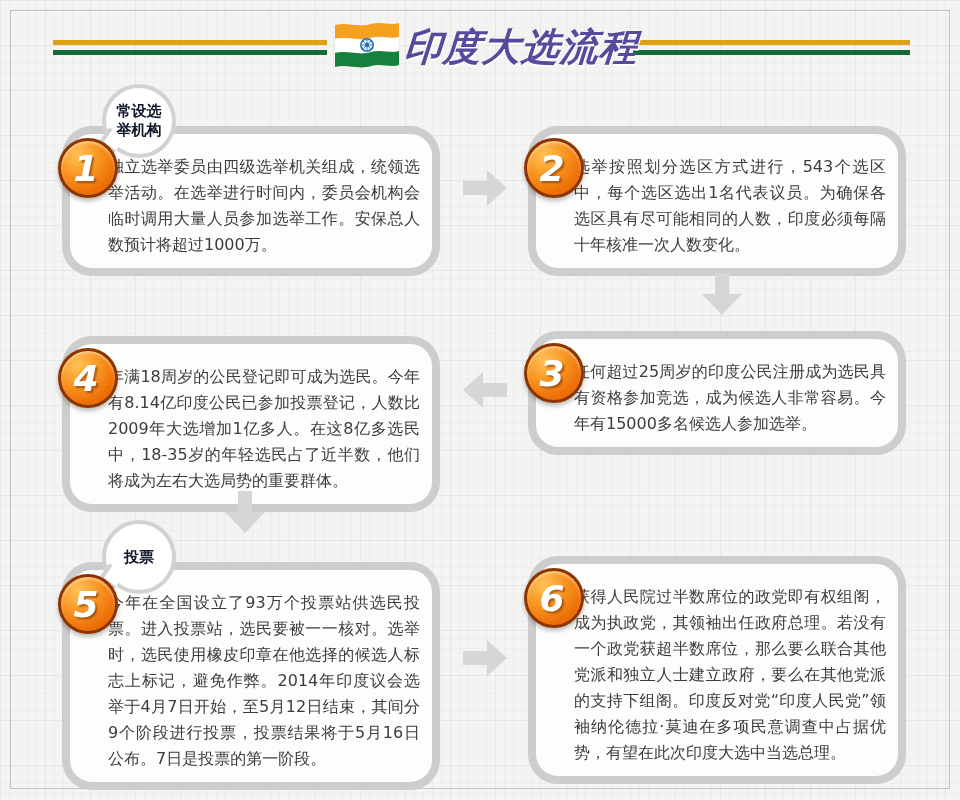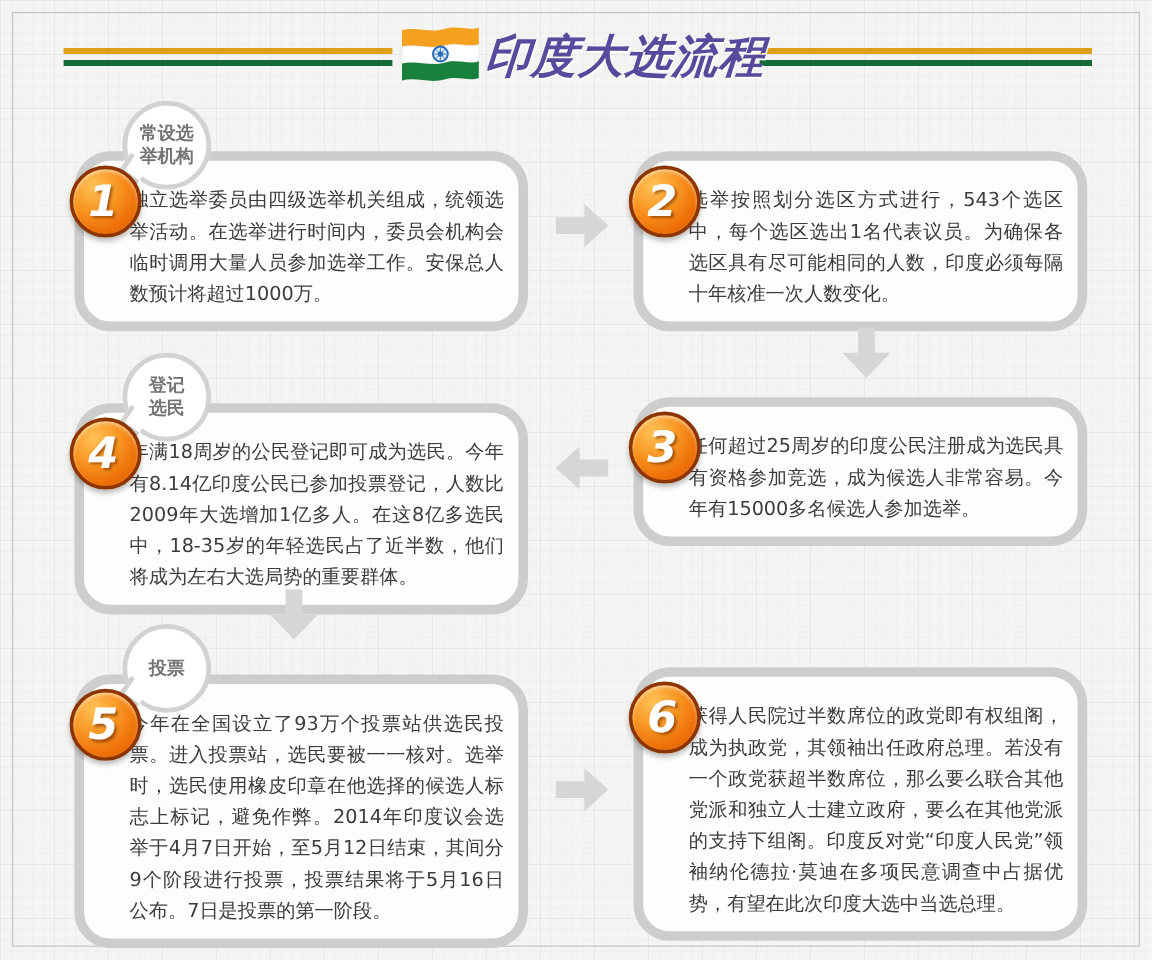--- a/index.html
+++ b/index.html
@@ -80,21 +80,21 @@
     z-index:2;
   }
   .bubble::after {
     content:""; position:absolute; left:-4px; bottom:4px;
     width:15px; height:15px; background:#fff;
     border-left:4px solid #d2d2d2; border-bottom:4px solid #d2d2d2;
     transform:rotate(35deg);
   }
   .bubble-label {
     position:relative; z-index:2;
-    color:#737373; font-weight:bold; font-size:15px; line-height:19px;
+    color:#0f172a; font-weight:bold; font-size:15px; line-height:19px;
     text-align:center; white-space:pre-line; background:#fff;
   }
   
   .flow-arrow { position:absolute; }
   .flow-arrow polygon { fill:#d6d6d6; }
   .a12 { left:463px; top:170px; }
   .a23 { left:700px; top:273px; }
   .a34 { left:463px; top:372px; }
   .a45 { left:223px; top:491px; }
   .a56 { left:463px; top:640px; }
@@ -149,24 +149,20 @@
   <div class="num-circle">
       <span>3</span>
     </div>
   <div class="step-text">任何超过25周岁的印度公民注册成为选民具有资格参加竞选，成为候选人非常容易。今年有15000多名候选人参加选举。</div>
 </div>
 
 <div class="step-box b4">
   <div class="num-circle">
       <span>4</span>
     </div>
-  <div class="bubble">
-      <span class="bubble-label">登记
-选民</span>
-    </div>
   <div class="step-text">年满18周岁的公民登记即可成为选民。今年有8.14亿印度公民已参加投票登记，人数比2009年大选增加1亿多人。在这8亿多选民中，18-35岁的年轻选民占了近半数，他们将成为左右大选局势的重要群体。</div>
 </div>
 
 <div class="step-box b5">
   <div class="num-circle">
       <span>5</span>
     </div>
   <div class="bubble">
       <span class="bubble-label">投票</span>
     </div>

